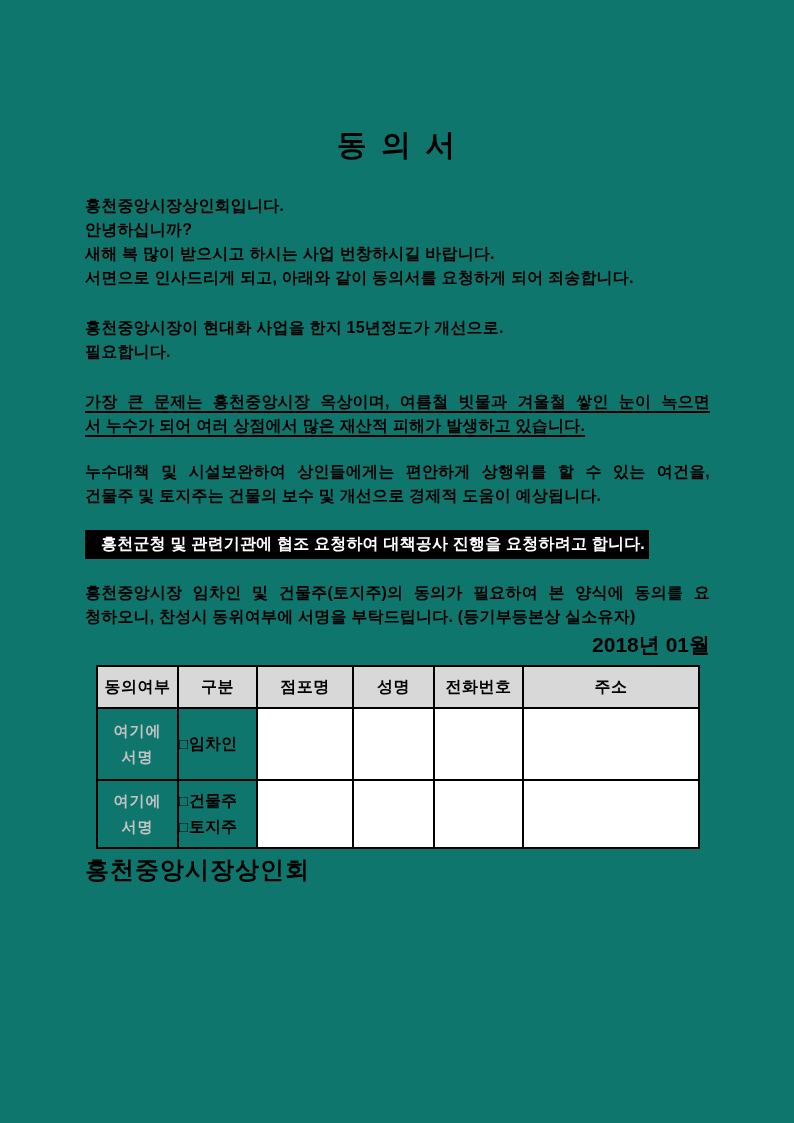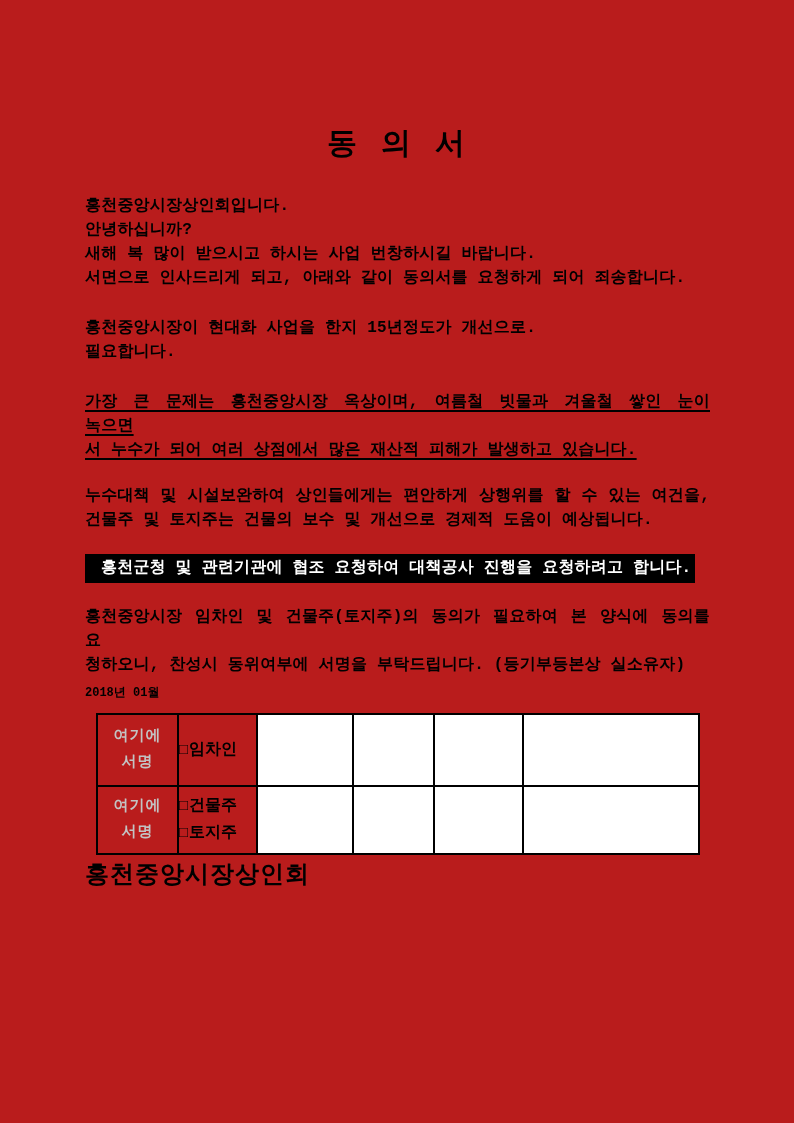--- a/index.html
+++ b/index.html
@@ -1,20 +1,20 @@
 <!DOCTYPE html>
 <html><head>
 <meta charset="utf-8">
 <style>
   html,body { margin:0; padding:0; background:#ffffff; }
   .page {
     position:relative;
     width:794px; height:1123px;
-    background:#b91c1c;
-    font-family:Liberation Mono, monospace;
+    background:#0f766e;
+    font-family:Liberation Sans, sans-serif;
     color:#000;
     overflow:hidden;
   }
   .content { position:absolute; left:85px; top:0; width:625px; }
 
   .doc-title {
     margin-top:126px;
     font-size:30px; font-weight:bold;
     line-height:38px;
     text-align:center; letter-spacing:3px;
@@ -41,22 +41,22 @@
   .hl {
     display:inline-block;
     background:#000; color:#fff;
     font-size:16px; font-weight:bold;
     padding:2px 4px 3px 16px;
     letter-spacing:0.2px;
   }
 
   .date-line {
     margin-top:4px;
-    font-size:12px; font-weight:bold;
-    text-align:left; line-height:24px;
+    font-size:21px; font-weight:bold;
+    text-align:right; line-height:24px;
   }
 
   table.consent {
     margin-top:8px; margin-left:11px;
     border-collapse:collapse;
     table-layout:fixed;
     width:602px;
   }
   table.consent td, table.consent th { border:2px solid #000; padding:0; overflow:hidden; }
   table.consent th {
@@ -129,20 +129,28 @@
     <table class="consent">
       <colgroup>
         <col style="width:81px">
           <col style="width:79px">
           <col style="width:96px">
         <col style="width:81px">
           <col style="width:89px">
           <col style="width:176px">
       </colgroup>
       <tbody>
+          <tr>
+        <th>동의여부</th>
+        <th>구분</th>
+        <th>점포명</th>
+        <th>성명</th>
+        <th>전화번호</th>
+        <th>주소</th>
+      </tr>
       <tr class="r1">
         <td class="sign-cell">
           <div class="sgl">여기에</div>
           <div class="sgl">서명</div>
         </td>
         <td class="cat-cell">
           <div class="opt">
             <span class="box">□</span><span>임차인</span>
           </div>
         </td>

